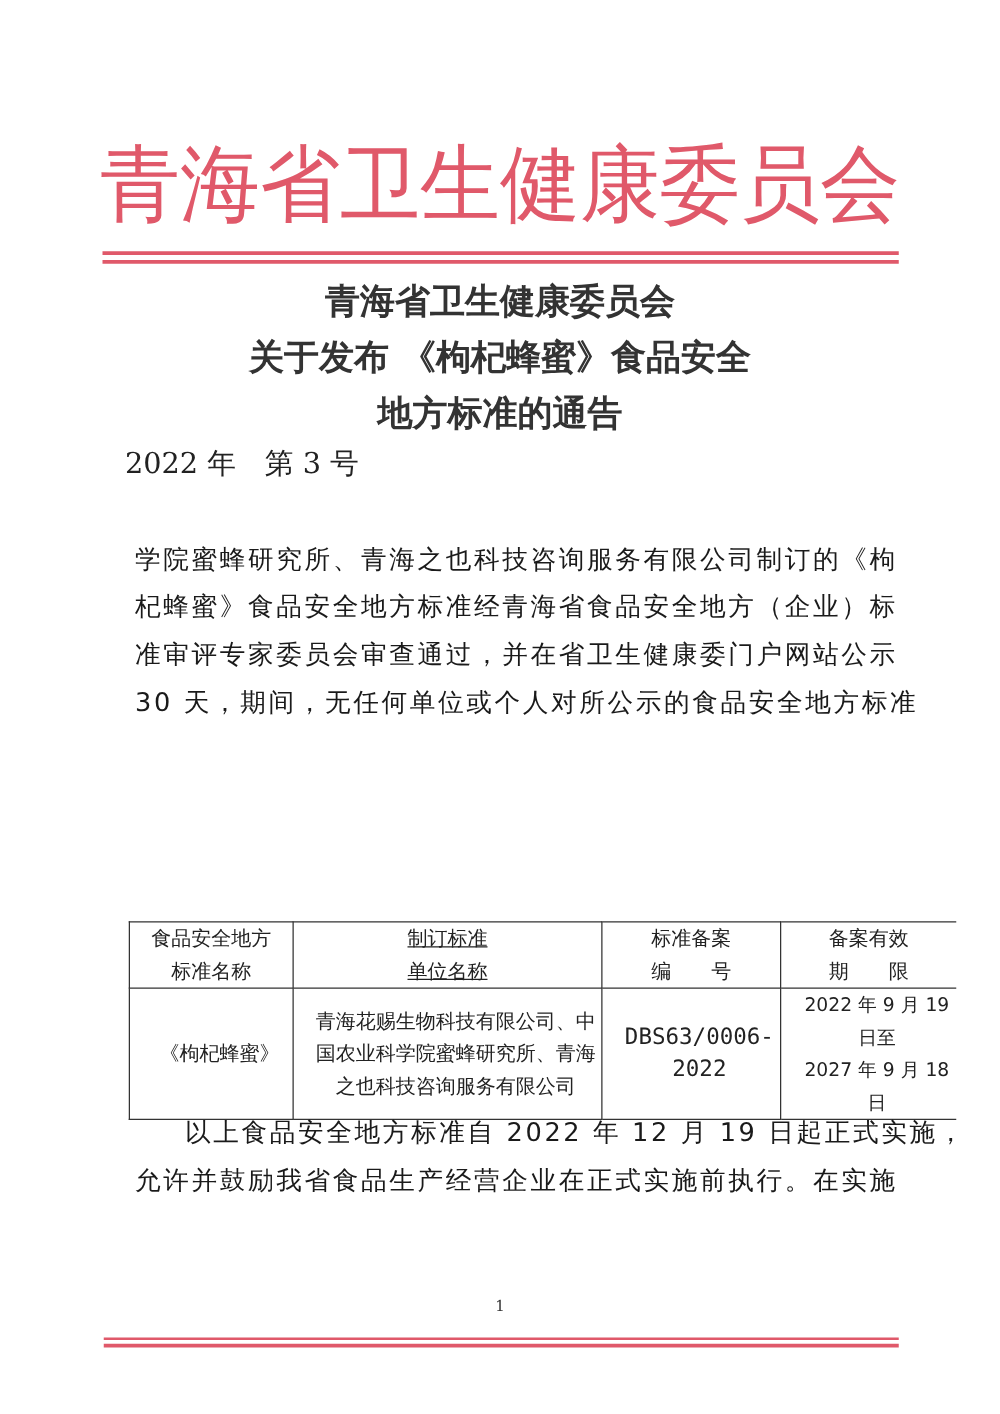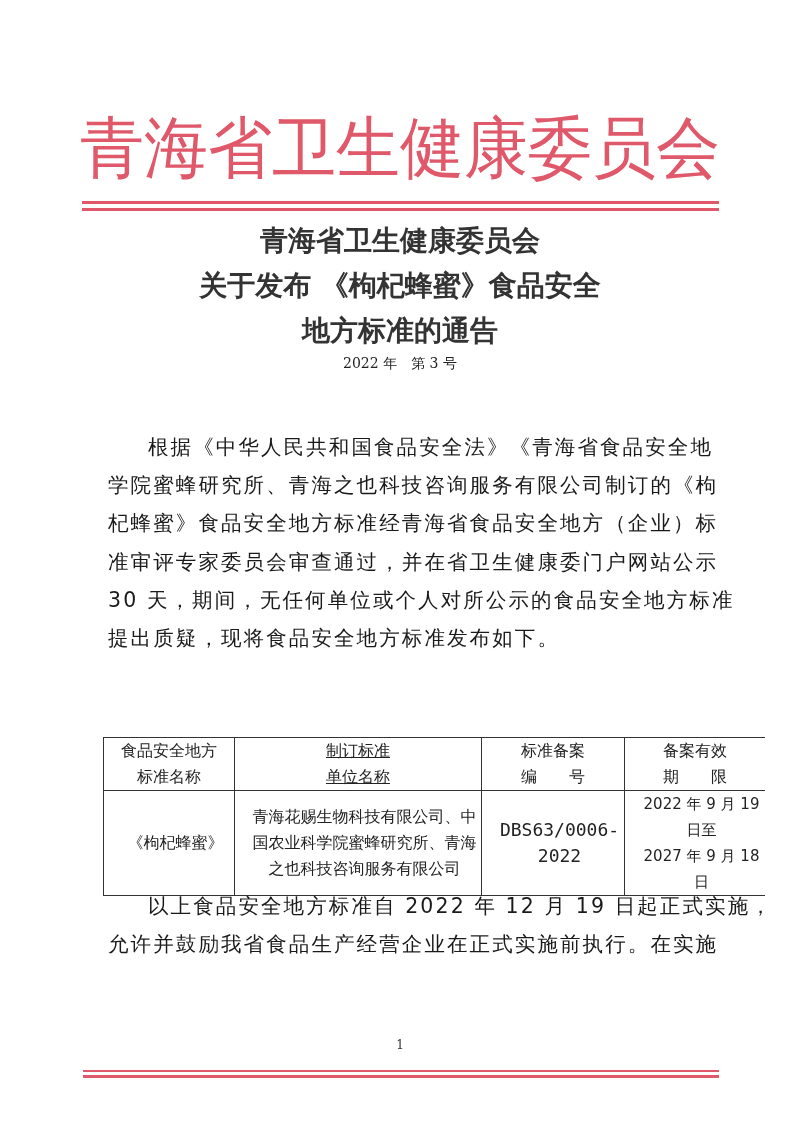--- a/index.html
+++ b/index.html
@@ -13,22 +13,22 @@
     font-size: 64px; line-height: 80px; color: #e0596a; letter-spacing: 0px;
     transform: scaleY(1.05); font-weight: normal;
   }
   .redline { position: absolute; background: #e0596a; }
   .title {
     position: absolute; left: 100px; width: 600px; text-align: center;
     font-family: "DejaVu Sans", "Liberation Sans", sans-serif;
     font-weight: bold; font-size: 28px; color: #333;
   }
   .docno {
-    position: absolute; left: 100px; top: 355px; width: 600px; text-align: center;
-    font-size: 14px; color: #222;
+    position: absolute; left: 100px; top: 355px; width: 600px; text-align: left;
+    font-size: 23px; color: #222;
   }
   .para {
     position: absolute; left: 108px; width: 608px;
     font-family: "DejaVu Sans", "Liberation Sans", sans-serif;
     font-size: 20.5px; line-height: 38.2px; color: #1a1a1a; text-align: justify;
   }
   .para .line { display: block; white-space: nowrap; letter-spacing: 2.1px; }
   .para .line.indent { padding-left: 40px; }
   table.std {
     position: absolute; left: 103px; top: 737px; border-collapse: collapse;
@@ -51,26 +51,24 @@
 <div class="redline" style="left:82px; top:201px; width:637px; height:3px;"></div>
 <div class="redline" style="left:82px; top:208px; width:637px; height:3px;"></div>
 
 <div class="title" style="top:222px;">青海省卫生健康委员会</div>
 <div class="title" style="top:267px;">关于发布 《枸杞蜂蜜》食品安全</div>
 <div class="title" style="top:312px;">地方标准的通告</div>
 
 <div class="docno">2022 年　第 3 号</div>
 
 <div class="para" style="top:428px;">
-  <span class="line indent">根据《中华人民共和国食品安全法》《青海省食品安全地</span>
   <span class="line">学院蜜蜂研究所、青海之也科技咨询服务有限公司制订的《枸</span>
   <span class="line">杞蜂蜜》食品安全地方标准经青海省食品安全地方（企业）标</span>
   <span class="line">准审评专家委员会审查通过，并在省卫生健康委门户网站公示</span>
   <span class="line">30 天，期间，无任何单位或个人对所公示的食品安全地方标准</span>
-  <span class="line">提出质疑，现将食品安全地方标准发布如下。</span>
 </div>
 
 <table class="std">
   <tbody>
       <tr class="head">
     <td style="width:122px;">
       <div>食品安全地方</div>
       <div>标准名称</div>
     </td>
     <td style="width:238px;text-decoration:underline;">

